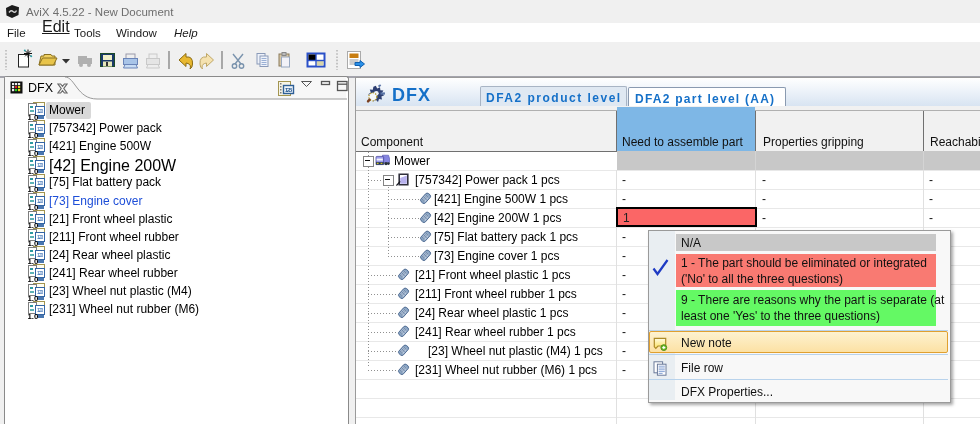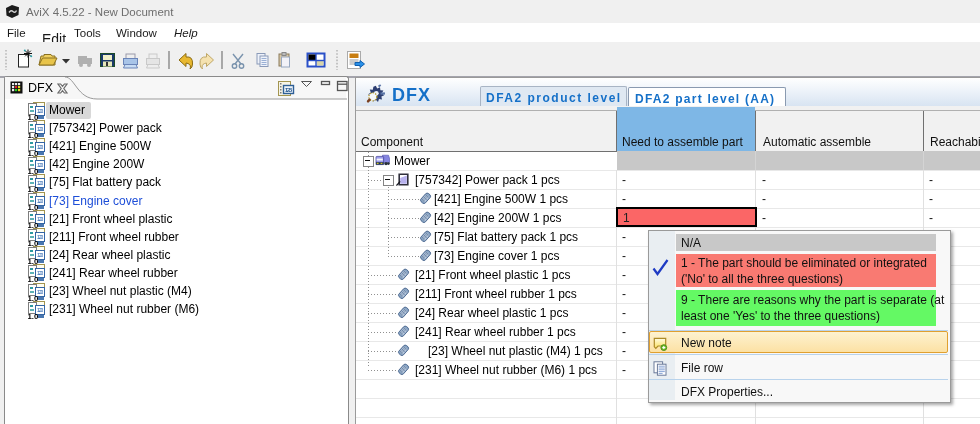--- a/index.html
+++ b/index.html
@@ -71,21 +71,21 @@
 
 <div class="abs" style="left:0;top:0;width:980px;height:23px;background:#f0f0f0;"></div>
 <svg class="abs" style="left:5px;top:4px" width="15" height="15" viewBox="0 0 15 15">
   <path d="M1 4 L7 1 L14 3.2 L13.5 11 L7 14 L1.5 11.5 Z" fill="#1c1c1c"></path>
   <path d="M4 8.5 Q6 5.5 8 7.5 Q10 9.5 11.5 6.5" stroke="#cfcfcf" stroke-width="1.4" fill="none"></path>
 </svg>
 <div class="abs txt" style="left:26px;top:6px;font-size:11.5px;color:#6e6e6e;">AviX 4.5.22 - New Document</div>
 
 <div class="abs" style="left:0;top:23px;width:980px;height:19px;background:#ffffff;"></div>
 <div class="abs txt" style="left:7px;top:27px;font-size:11.5px;color:#1a1a1a;">File</div>
-<div class="abs txt" style="left:42px;top:31px;font-size:14px;color:#1a1a1a;text-decoration:underline;">Edit</div>
+<div class="abs txt" style="left:42px;top:18px;font-size:16px;color:#1a1a1a;text-decoration:underline;">Edit</div>
 <div class="abs txt" style="left:74px;top:27px;font-size:11.5px;color:#1a1a1a;">Tools</div>
 <div class="abs txt" style="left:116px;top:27px;font-size:11.5px;color:#1a1a1a;">Window</div>
 <div class="abs txt" style="left:174px;top:27px;font-size:11.5px;color:#1a1a1a;font-style:italic;">Help</div>
 
 <div class="abs" style="left:0;top:42px;width:980px;height:34px;background:#f0f0f0;border-bottom:2px solid #a4a4ac;"></div>
 <svg class="abs" style="left:0;top:42px" width="380" height="34" viewBox="0 0 380 34">
 
   <line x1="6" y1="8" x2="6" y2="28" stroke="#b8b8b8" stroke-width="1.6" stroke-dasharray="1.6 1.6"></line>
 
   <g>
@@ -231,21 +231,21 @@
       <use href="#dfxdoc"></use>
     </svg>
     <div class="abs txt" style="left:49px;top:121.1px;font-size:12px;color:#000;">[757342] Power pack</div>
     <svg class="abs" style="left:28px;top:137.7px" width="17" height="19" viewBox="0 0 17 19">
       <use href="#dfxdoc"></use>
     </svg>
     <div class="abs txt" style="left:49px;top:139.2px;font-size:12px;color:#000;">[421] Engine 500W</div>
     <svg class="abs" style="left:28px;top:155.8px" width="17" height="19" viewBox="0 0 17 19">
       <use href="#dfxdoc"></use>
     </svg>
-    <div class="abs txt" style="left:49px;top:157.3px;font-size:12px;color:#000;">[42] Engine 200W</div>
+    <div class="abs txt" style="left:49px;top:157.3px;font-size:16px;color:#000;">[42] Engine 200W</div>
     <svg class="abs" style="left:28px;top:173.9px" width="17" height="19" viewBox="0 0 17 19">
       <use href="#dfxdoc"></use>
     </svg>
     <div class="abs txt" style="left:49px;top:175.4px;font-size:12px;color:#000;">[75] Flat battery pack</div>
     <svg class="abs" style="left:28px;top:192px" width="17" height="19" viewBox="0 0 17 19">
       <use href="#dfxdoc"></use>
     </svg>
     <div class="abs txt" style="left:49px;top:193.5px;font-size:12px;color:#1d4ed8;">[73] Engine cover</div>
     <svg class="abs" style="left:28px;top:210.10000000000002px" width="17" height="19" viewBox="0 0 17 19">
       <use href="#dfxdoc"></use>
@@ -294,21 +294,21 @@
 <div class="abs txt" style="left:635px;top:92px;font-size:12px;font-weight:bold;color:#1570c8;letter-spacing:1.25px;">DFA2 part level (AA)</div>
 
 <div class="abs" style="left:356px;top:106px;width:624px;height:45px;background:#f1f1f1;border-bottom:1px solid #707070;"></div>
 <div class="abs" style="left:356px;top:110px;width:624px;height:1px;background:#b0b0b0;"></div>
 <div class="abs" style="left:617px;top:107px;width:138px;height:44px;background:#7eb7e6;"></div>
 <div class="abs" style="left:616px;top:111px;width:1px;height:40px;background:#707070;"></div>
 <div class="abs" style="left:755px;top:111px;width:1px;height:40px;background:#707070;"></div>
 <div class="abs" style="left:923px;top:111px;width:1px;height:40px;background:#707070;"></div>
 <div class="abs txt" style="left:361px;top:135px;font-size:12px;color:#111;">Component</div>
 <div class="abs txt" style="left:622px;top:135px;font-size:12px;color:#111;">Need to assemble part</div>
-<div class="abs txt" style="left:763px;top:135px;font-size:12px;color:#111;">Automatic assemble</div>
+<div class="abs txt" style="left:763px;top:135px;font-size:12px;color:#111;">Properties gripping</div>
 <div class="abs txt" style="left:930px;top:135px;font-size:12px;color:#111;">Reachability</div>
 
 <div id="tbody">
     <div class="abs" style="left:356px;top:170px;width:624px;height:1px;background:#e8e8e8;"></div>
     <div class="abs" style="left:356px;top:189px;width:624px;height:1px;background:#e8e8e8;"></div>
     <div class="abs" style="left:356px;top:208px;width:624px;height:1px;background:#e8e8e8;"></div>
     <div class="abs" style="left:356px;top:227px;width:624px;height:1px;background:#e8e8e8;"></div>
     <div class="abs" style="left:356px;top:246px;width:624px;height:1px;background:#e8e8e8;"></div>
     <div class="abs" style="left:356px;top:265px;width:624px;height:1px;background:#e8e8e8;"></div>
     <div class="abs" style="left:356px;top:284px;width:624px;height:1px;background:#e8e8e8;"></div>

